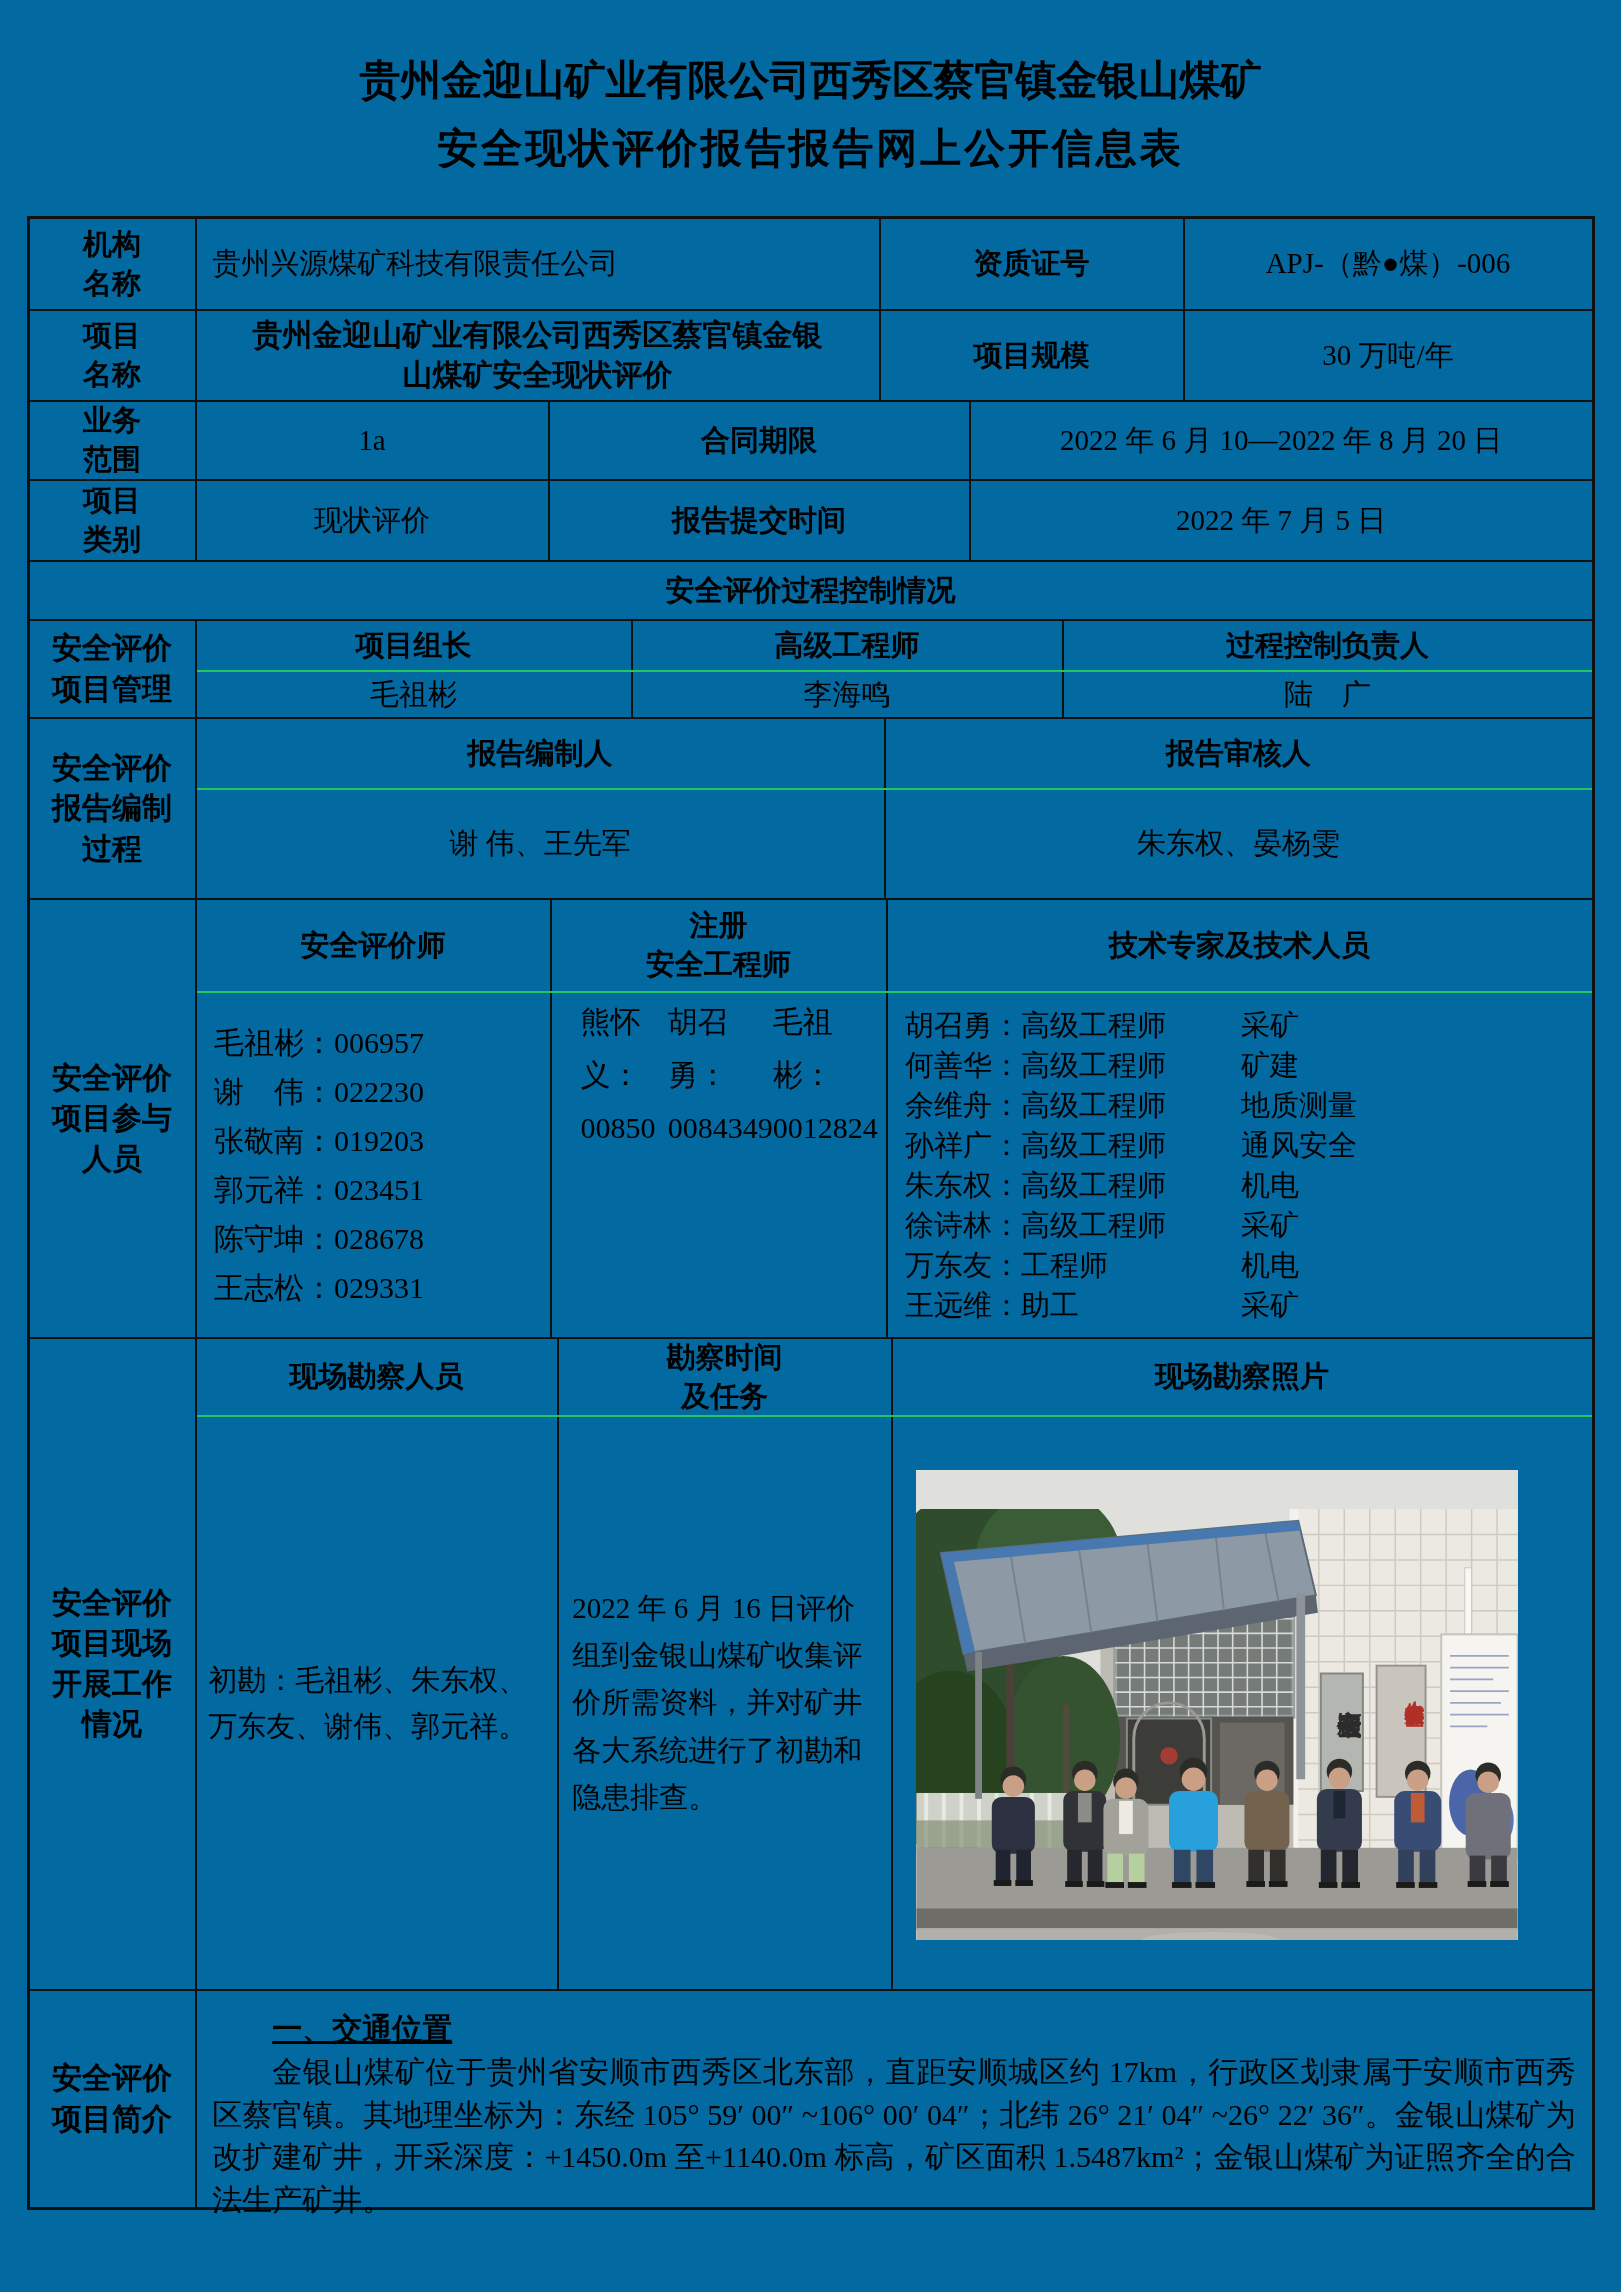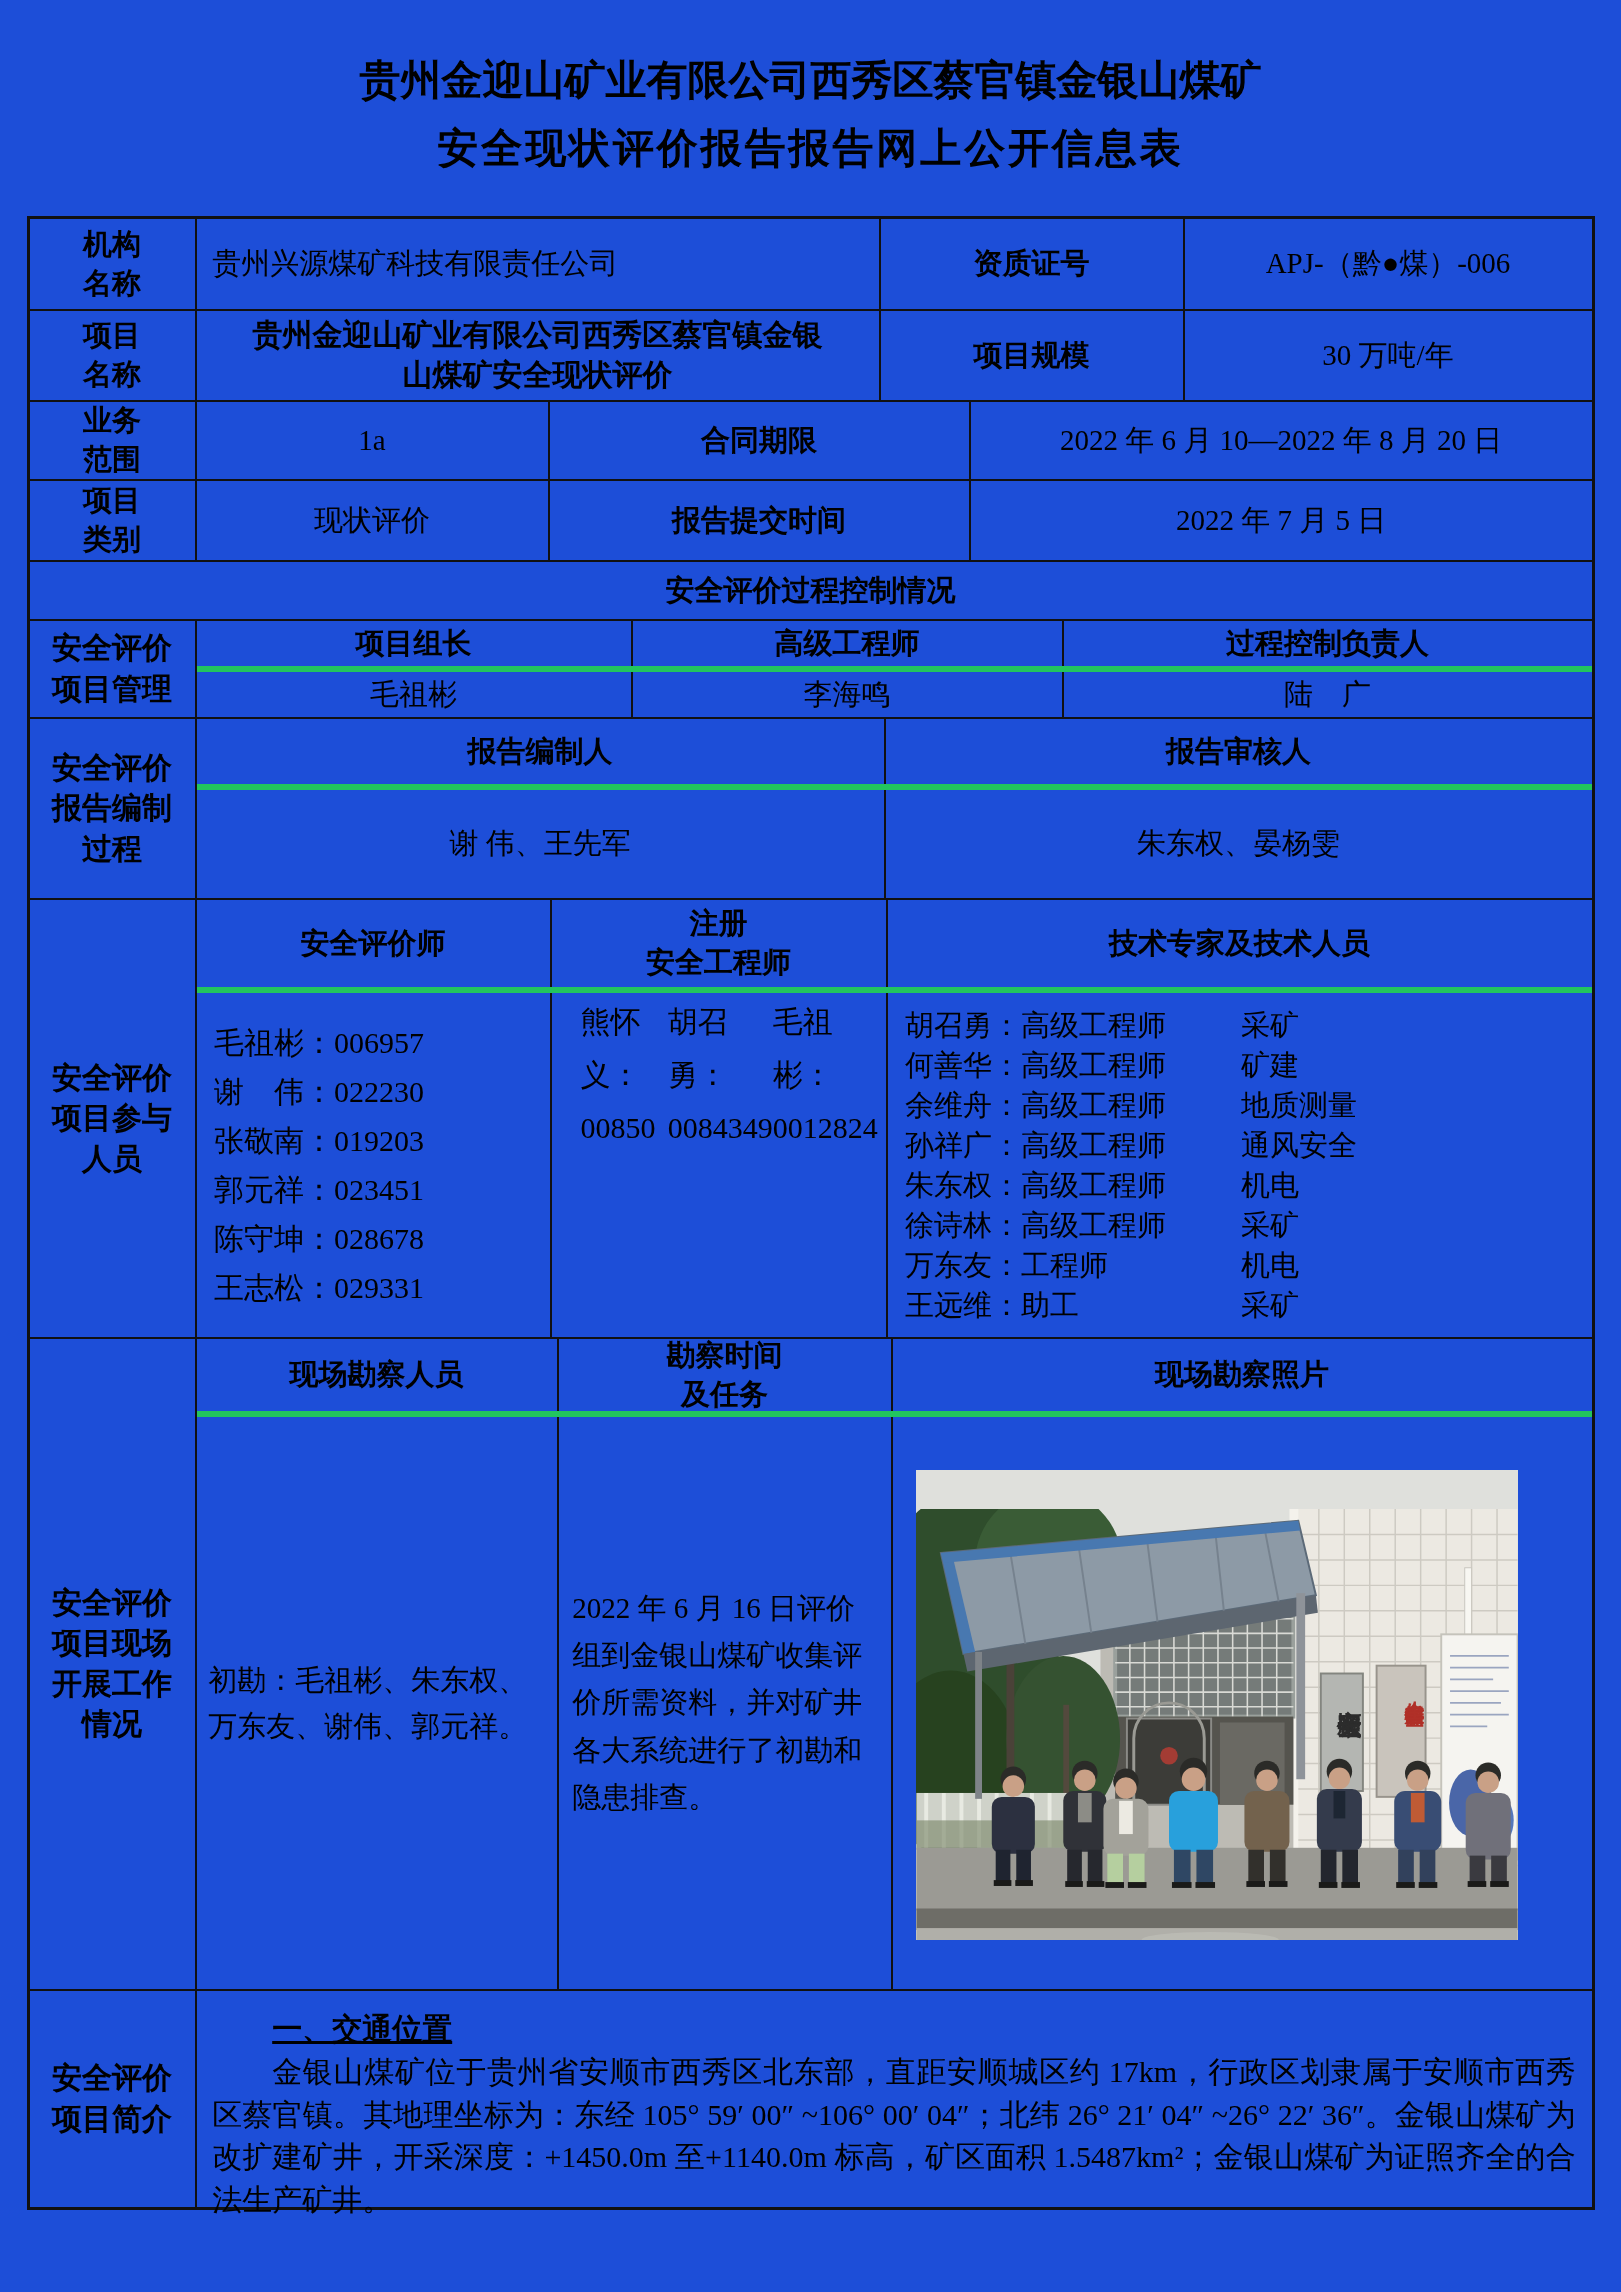--- a/index.html
+++ b/index.html
@@ -1,17 +1,17 @@
 <!DOCTYPE html>
 <html><head>
 <meta charset="utf-8">
 <style>
   html,body{margin:0;padding:0;background:#ffffff;}
   body{width:1621px;font-family:"Liberation Serif","DejaVu Serif",serif;color:#000;}
-  .page{width:1621px;height:2293px;box-sizing:border-box;padding-top:53px;background:#1d4ed8;overflow:hidden;}
+  .page{width:1621px;height:2293px;box-sizing:border-box;padding-top:53px;background:#0369a1;overflow:hidden;}
   .title{text-align:center;font-weight:bold;font-size:41px;line-height:1.32;}
   .title .l2{letter-spacing:2.9px;margin-top:13.7px;}
   .tbl{width:1568px;margin:41px auto 0;border:3.9px solid #111;box-sizing:border-box;}
   .sec{display:flex;border-bottom:2.9px solid #111;box-sizing:border-box;}
   .sec.last{border-bottom:none;}
   .c{border-right:2px solid #111;box-sizing:border-box;display:flex;align-items:center;justify-content:center;
      text-align:center;white-space:pre-line;font-size:29px;line-height:1.35;padding:2px 7.8px;}
   .end{border-right:none;flex:1;}
   .b{font-weight:bold;}
   .w170{width:167px;flex:none;}
@@ -20,21 +20,21 @@
   .w360{width:353px;flex:none;}
   .w430{width:421px;flex:none;}
   .w445{width:436px;flex:none;}
   .w440{width:431px;flex:none;}
   .w703{width:689px;flex:none;}
   .w362{width:355px;flex:none;}
   .w343{width:336px;flex:none;}
   .w369{width:362px;flex:none;text-align:center;}
   .w341{width:334px;flex:none;}
   .stack{display:flex;flex-direction:column;flex:1;min-width:0;}
-  .subrow{display:flex;border-bottom:6px solid #22c55e;box-sizing:border-box;}
+  .subrow{display:flex;border-bottom:2px solid #22c55e;box-sizing:border-box;}
   .subrow.lastsub{border-bottom:none;flex:1;}
   .subrow .c{height:auto;}
   .pname{font-size:30px;font-weight:bold;}
   .plist{flex-direction:column;align-items:flex-start;justify-content:center;text-align:left;
          padding-left:17.6px;font-size:30px;}
   .plist > div{line-height:49px;}
   .elist{flex-direction:row;align-items:flex-start;justify-content:center;text-align:left;
          padding-left:29px;font-size:30px;}
   .elist > div{line-height:53px;}
   .experts{flex-direction:column;align-items:flex-start;justify-content:center;text-align:left;padding-left:17.6px;}

